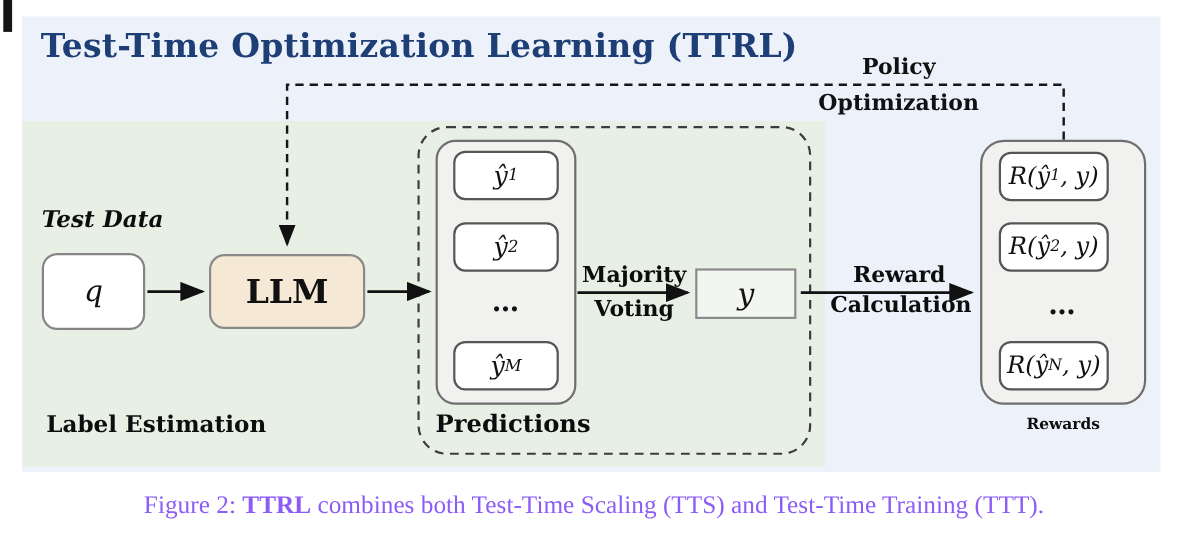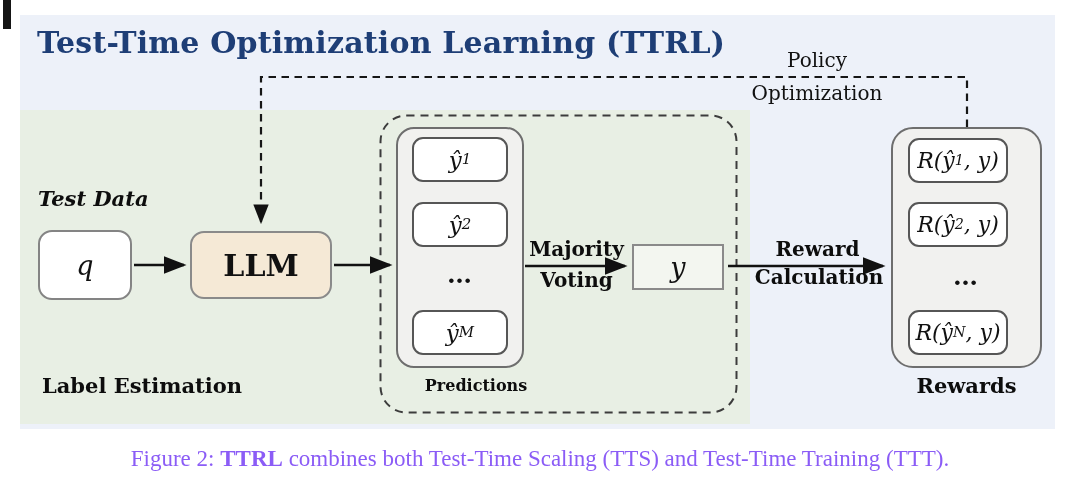--- a/index.html
+++ b/index.html
@@ -16,21 +16,21 @@
     position:relative;width:1080px;height:488px;background:#ffffff;
     font-family:"DejaVu Serif",serif;color:#111;overflow:hidden;
   }
   .abs{position:absolute;}
   .panel-outer{left:20px;top:15px;width:1035px;height:414px;background:var(--outer-panel-bg);}
   .panel-inner{left:20px;top:110px;width:730px;height:314px;background:var(--inner-panel-bg);}
   .black-marker{left:3px;top:0;width:8px;height:29px;background:#151515;}
   .title{left:37px;top:25px;font-size:30px;line-height:36px;font-weight:bold;color:var(--title-text);white-space:nowrap;letter-spacing:0.2px;}
   .lbl{font-weight:bold;font-size:20px;line-height:22px;color:#0d0d0d;white-space:nowrap;}
   .lbl-c{text-align:center;}
-  .policy{left:742px;top:44px;width:150px;text-align:center;font-weight:normal;font-size:20px;line-height:33px;}
+  .policy{left:742px;top:44px;width:150px;text-align:center;font-weight:bold;font-size:20px;line-height:33px;}
   .node{display:flex;align-items:center;justify-content:center;box-sizing:border-box;}
   .q-box{left:38px;top:230px;width:94px;height:70px;background:#ffffff;border:2px solid #848484;border-radius:14px;}
   .llm-box{left:190px;top:231px;width:142px;height:68px;background:var(--llm-box-bg);border:2px solid #8a8a8a;border-radius:14px;font-weight:bold;font-size:30px;}
   .y-box{left:632px;top:244px;width:92px;height:46px;background:var(--consensus-box-bg);border:2px solid #8a8a8a;}
   .math{font-style:italic;font-size:27px;}
   .container{background:var(--container-bg);border:2px solid #6e6e6e;border-radius:18px;box-sizing:border-box;}
   .pred-container{left:396px;top:127px;width:128px;height:241px;}
   .rew-container{left:891px;top:127px;width:151px;height:241px;border-radius:22px;}
   .mini{background:#ffffff;border:2px solid #565656;border-radius:11px;display:flex;align-items:center;justify-content:center;font-style:italic;font-size:23px;box-sizing:border-box;}
   .mini sub{font-size:0.65em;line-height:1;vertical-align:-0.25em;}
@@ -89,21 +89,21 @@
   </div>
   <div class="abs mini pred-box" style="top:202px;">
     <span>ŷ</span>
       <sub>2</sub>
   </div>
   <div class="abs dots" style="left:412px;top:260px;width:96px;">…</div>
   <div class="abs mini pred-box" style="top:310px;">
     <span>ŷ</span>
       <sub>M</sub>
   </div>
-  <div class="abs lbl lbl-c" style="left:396px;top:375px;width:128px;font-size:16px;margin-left:16px;">Predictions</div>
+  <div class="abs lbl lbl-c" style="left:396px;top:375px;width:128px;font-size:22px;">Predictions</div>
 
   <div class="abs lbl lbl-c" style="left:521px;top:238px;width:111px;">Majority</div>
   <div class="abs lbl lbl-c" style="left:521px;top:269px;width:111px;">Voting</div>
 
   <div class="abs node y-box">
     <span class="math">y</span>
   </div>
 
   <div class="abs lbl lbl-c" style="left:761px;top:238px;width:113px;">Reward</div>
   <div class="abs lbl lbl-c" style="left:753px;top:266px;width:132px;">Calculation</div>
@@ -118,19 +118,19 @@
     <span>R(ŷ</span>
       <sub>2</sub>
       <span>, y)</span>
   </div>
   <div class="abs dots" style="left:908px;top:262px;width:116px;">…</div>
   <div class="abs mini rew-box" style="top:310px;">
     <span>R(ŷ</span>
       <sub>N</sub>
       <span>, y)</span>
   </div>
-  <div class="abs lbl lbl-c" style="left:891px;top:375px;width:151px;font-size:21px;">Rewards</div>
+  <div class="abs lbl lbl-c" style="left:891px;top:375px;width:151px;font-size:14px;">Rewards</div>
 
   <div class="abs caption">
     <span>Figure 2: </span><b>TTRL</b><span> combines both Test-Time Scaling (TTS) and Test-Time Training (TTT).</span>
   </div>
 
 </div>
 
 </body></html>

